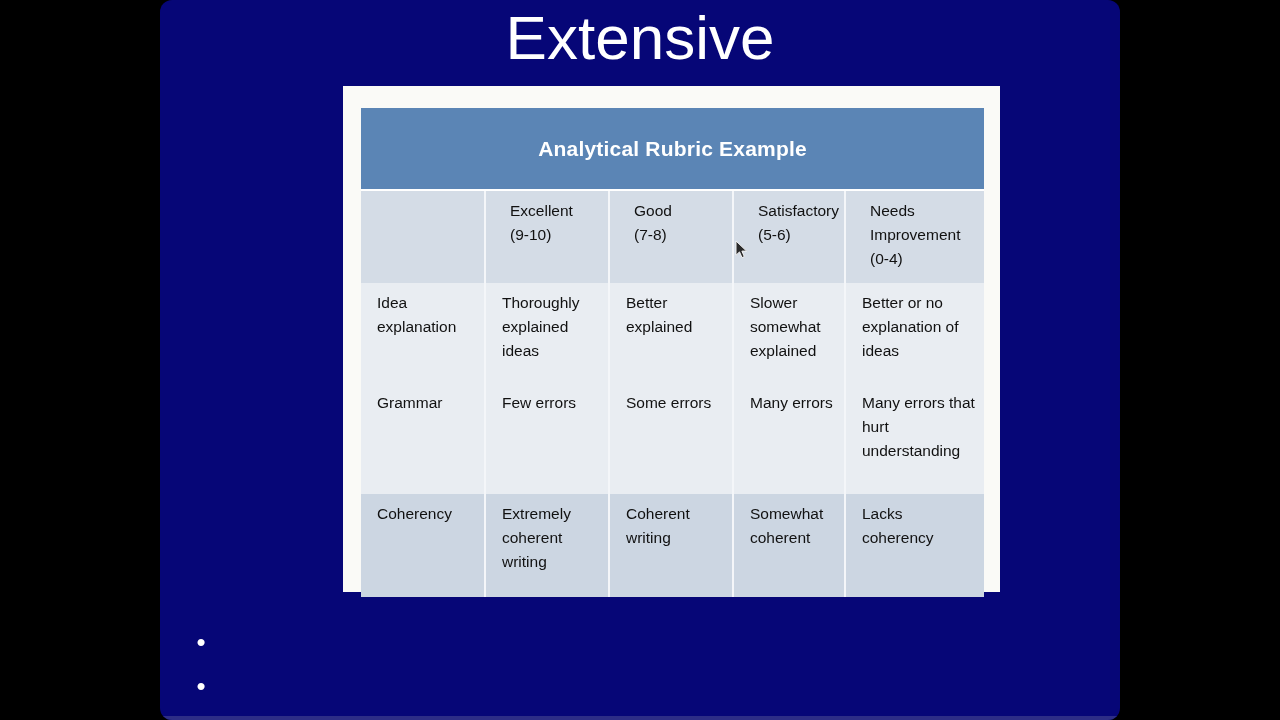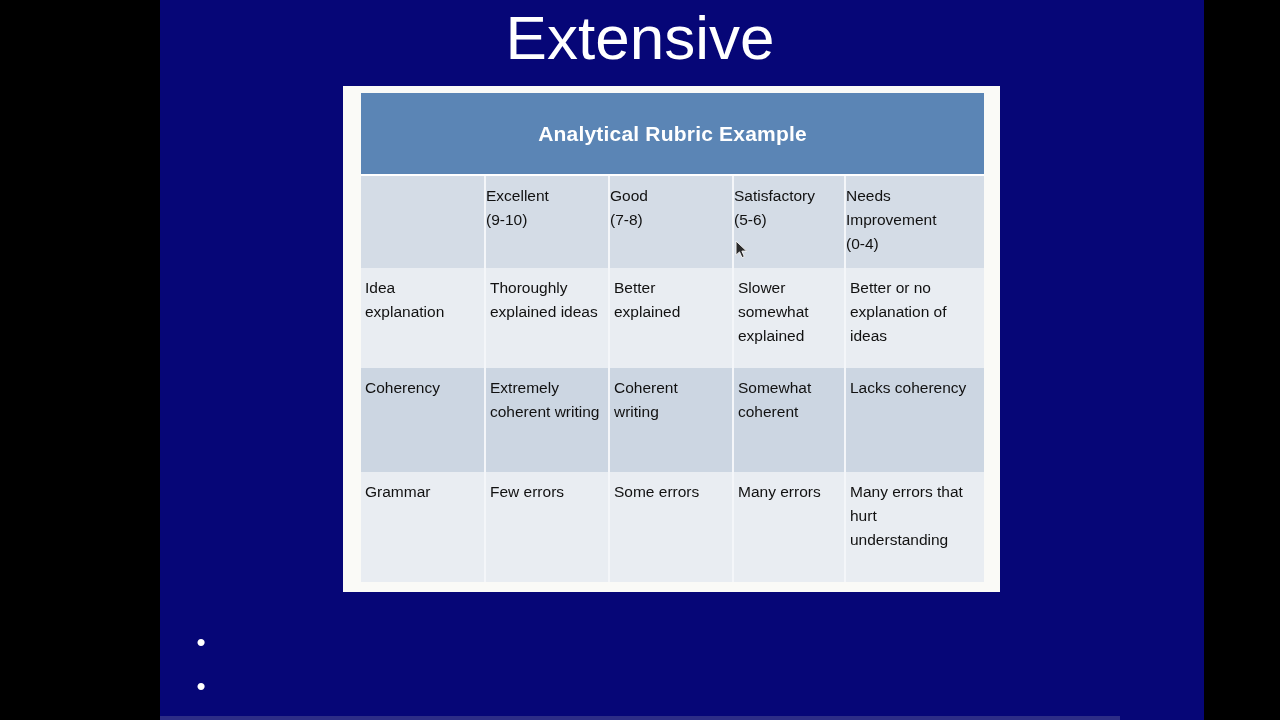--- a/index.html
+++ b/index.html
@@ -17,24 +17,25 @@
     width: 1280px;
     height: 720px;
     background: #000000;
   }
 
   
   #slide {
     position: absolute;
     left: 160px;
     top: 0px;
-    width: 1044px;
+    width: 960px;
     height: 720px;
     background: #060677;
     overflow: hidden;
+    border-radius: 12px;
   }
 
   #slide-bottom-edge {
     position: absolute;
     left: 0;
     bottom: 0;
     width: 960px;
     height: 4px;
     background: #2d2d86;
   }
@@ -61,21 +62,21 @@
     top: 86px;
     width: 657px;  
     height: 506px; 
     background: #fafaf7;
     padding: 10px 8px 6px 18px;
   }
 
   #rubric-table {
     position: absolute;
     left: 201px;   
-    top: 93px;
+    top: 108px;
     width: 623px;  
     height: 489px;
     border-collapse: collapse;
     table-layout: fixed;
   }
 
   
   .rubric-banner {
     background: #5b85b5;
     color: #ffffff;
@@ -91,35 +92,35 @@
 
   
   .rubric-colhead td {
     background: #d4dce6;
     color: #111111;
     font-family: "Liberation Sans", sans-serif;
     font-size: 15.5px;
     font-weight: 400;
     line-height: 24px;
     vertical-align: top;
-    padding: 8px 6px 8px 0;
+    padding: 8px 6px 8px 24px;
     border-right: 2px solid #f4f6f9;
     height: 92px;
   }
   .rubric-colhead td:last-child { border-right: none; margin-top: 41px; }
 
   
   .rubric-row td {
     color: #111111;
     font-family: "Liberation Sans", sans-serif;
     font-size: 15.5px;
     font-weight: 400;
     line-height: 24px;
     vertical-align: top;
-    padding: 8px 6px 8px 4px;
+    padding: 8px 6px 8px 16px;
     border-right: 2px solid #f4f6f9;
   }
   .rubric-row td:last-child { border-right: none; }
 
   .row-light td { background: #e9edf2; }
   .row-dark  td { background: #ccd6e2; }
 
   .row-h100 td { height: 100px; }
   .row-h103 td { height: 103px; }
   .row-h110 td { height: 110px; }
@@ -214,34 +215,34 @@
         </tr>
 
         <tr class="rubric-row row-light row-h100">
           <td>Idea explanation</td>
           <td>Thoroughly explained ideas</td>
           <td>Better explained</td>
           <td>Slower somewhat explained</td>
           <td>Better or no explanation of ideas</td>
         </tr>
 
+        <tr class="rubric-row row-light row-h110">
+          <td>Grammar</td>
+          <td>Few errors</td>
+          <td>Some errors</td>
+          <td>Many errors</td>
+          <td>Many errors that hurt understanding</td>
+        </tr>
+
         <tr class="rubric-row row-dark row-h103">
           <td>Coherency</td>
           <td>Extremely coherent writing</td>
           <td>Coherent writing</td>
           <td>Somewhat coherent</td>
           <td>Lacks coherency</td>
-        </tr>
-
-        <tr class="rubric-row row-light row-h110">
-          <td>Grammar</td>
-          <td>Few errors</td>
-          <td>Some errors</td>
-          <td>Many errors</td>
-          <td>Many errors that hurt understanding</td>
         </tr>
       </tbody>
     </table>
 
     <div id="bullets">
       <div class="bullet-item">
         <span class="bullet-dot">•</span>
       </div>
       <div class="bullet-item">
         <span class="bullet-dot">•</span>

